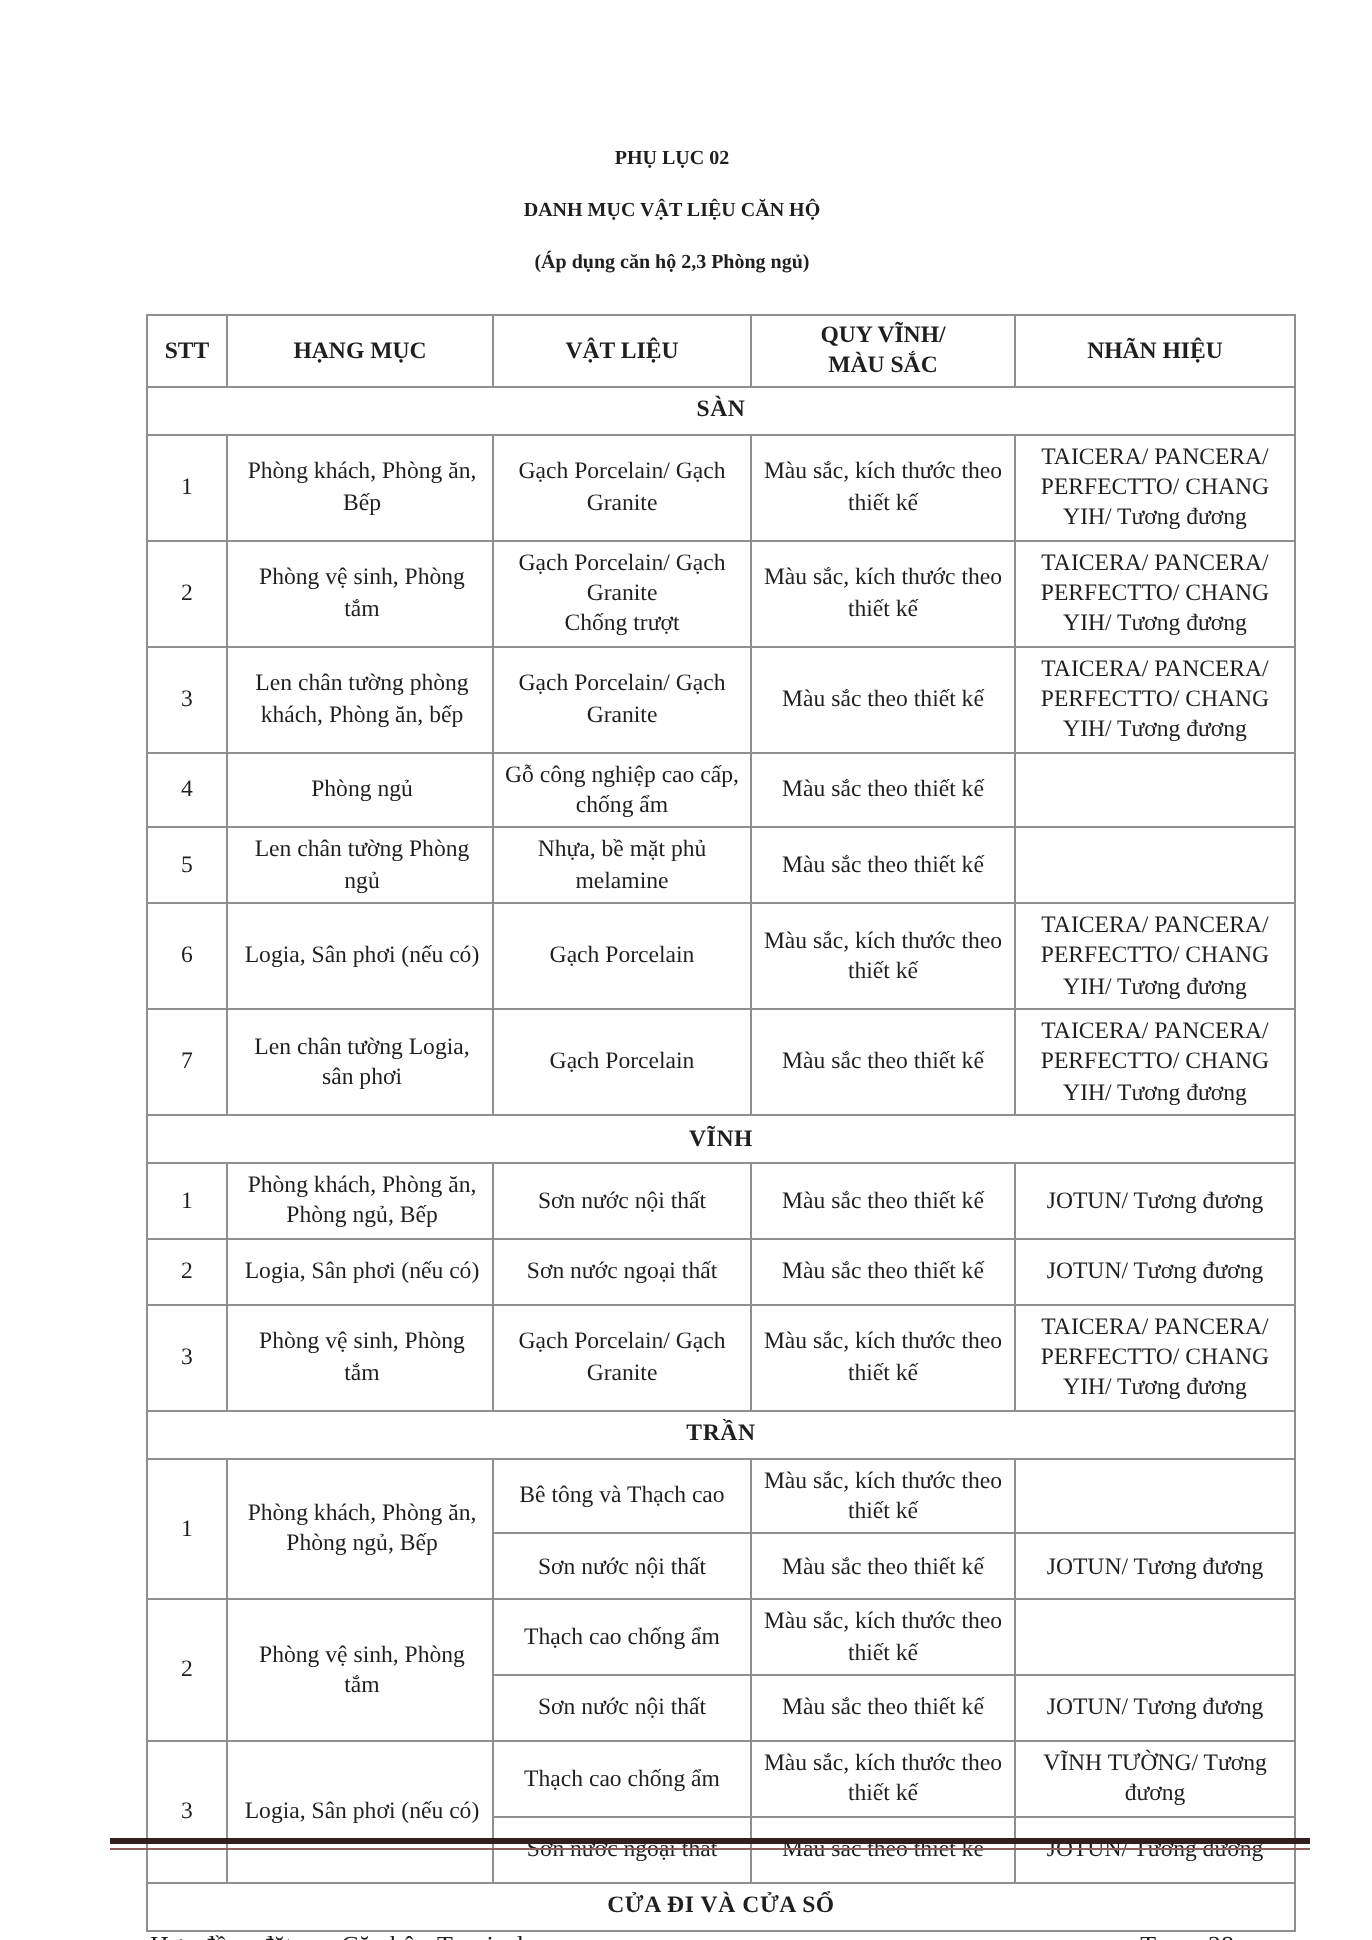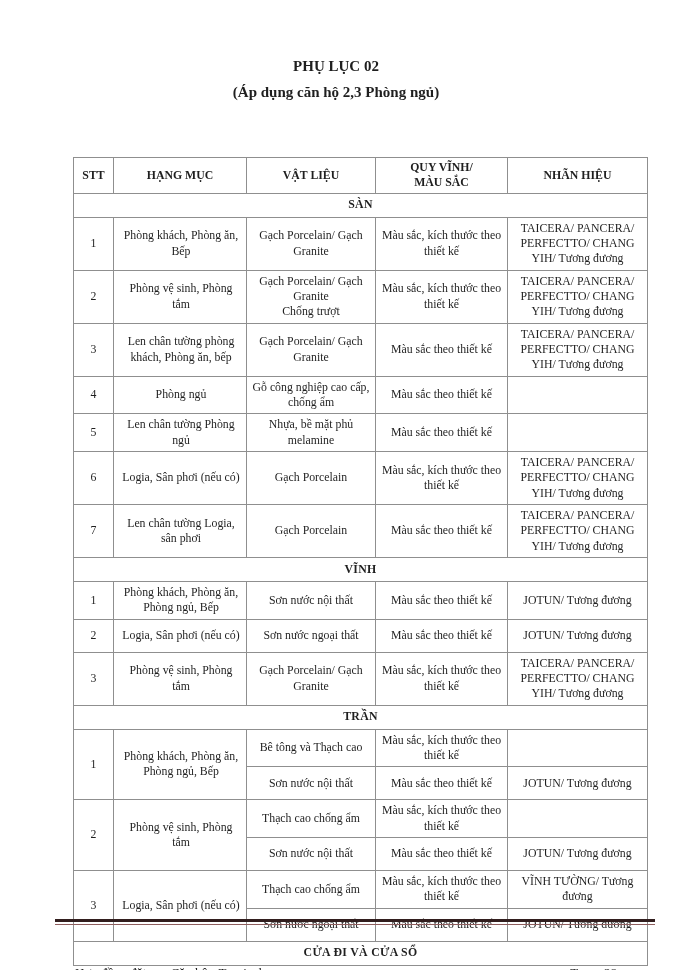--- a/index.html
+++ b/index.html
@@ -6,24 +6,24 @@
   body {
     width: 686px; height: 970px;
     position: relative;
     background: #ffffff;
     font-family: "Liberation Serif", "DejaVu Serif", serif;
     color: #1f1f1f;
     overflow: hidden;
   }
   .titles {
     position: absolute;
-    top: 53px; left: 0; width: 672px;
+    top: 67px; left: 0; width: 672px;
     text-align: center;
     font-weight: bold;
-    font-size: 15px;
+    font-size: 10px;
     line-height: 26px;
   }
   table.doc-table {
     position: absolute;
     top: 157px; left: 73px;
     width: 574px;
     border-collapse: collapse;
     table-layout: fixed;
     font-size: 11.8px;
     line-height: 1.3;
@@ -67,20 +67,21 @@
     display: flex;
     justify-content: space-between;
     font-size: 13px;
   }
 </style>
 </head>
 <body>
 
 <div class="titles">
   <div>PHỤ LỤC 02</div>
+  <div>DANH MỤC VẬT LIỆU CĂN HỘ</div>
   <div>(Áp dụng căn hộ 2,3 Phòng ngủ)</div>
 </div>
 
 <table class="doc-table">
   <colgroup>
     <col style="width:40px">
     <col style="width:133px">
     <col style="width:129px">
     <col style="width:132px">
     <col style="width:140px">

